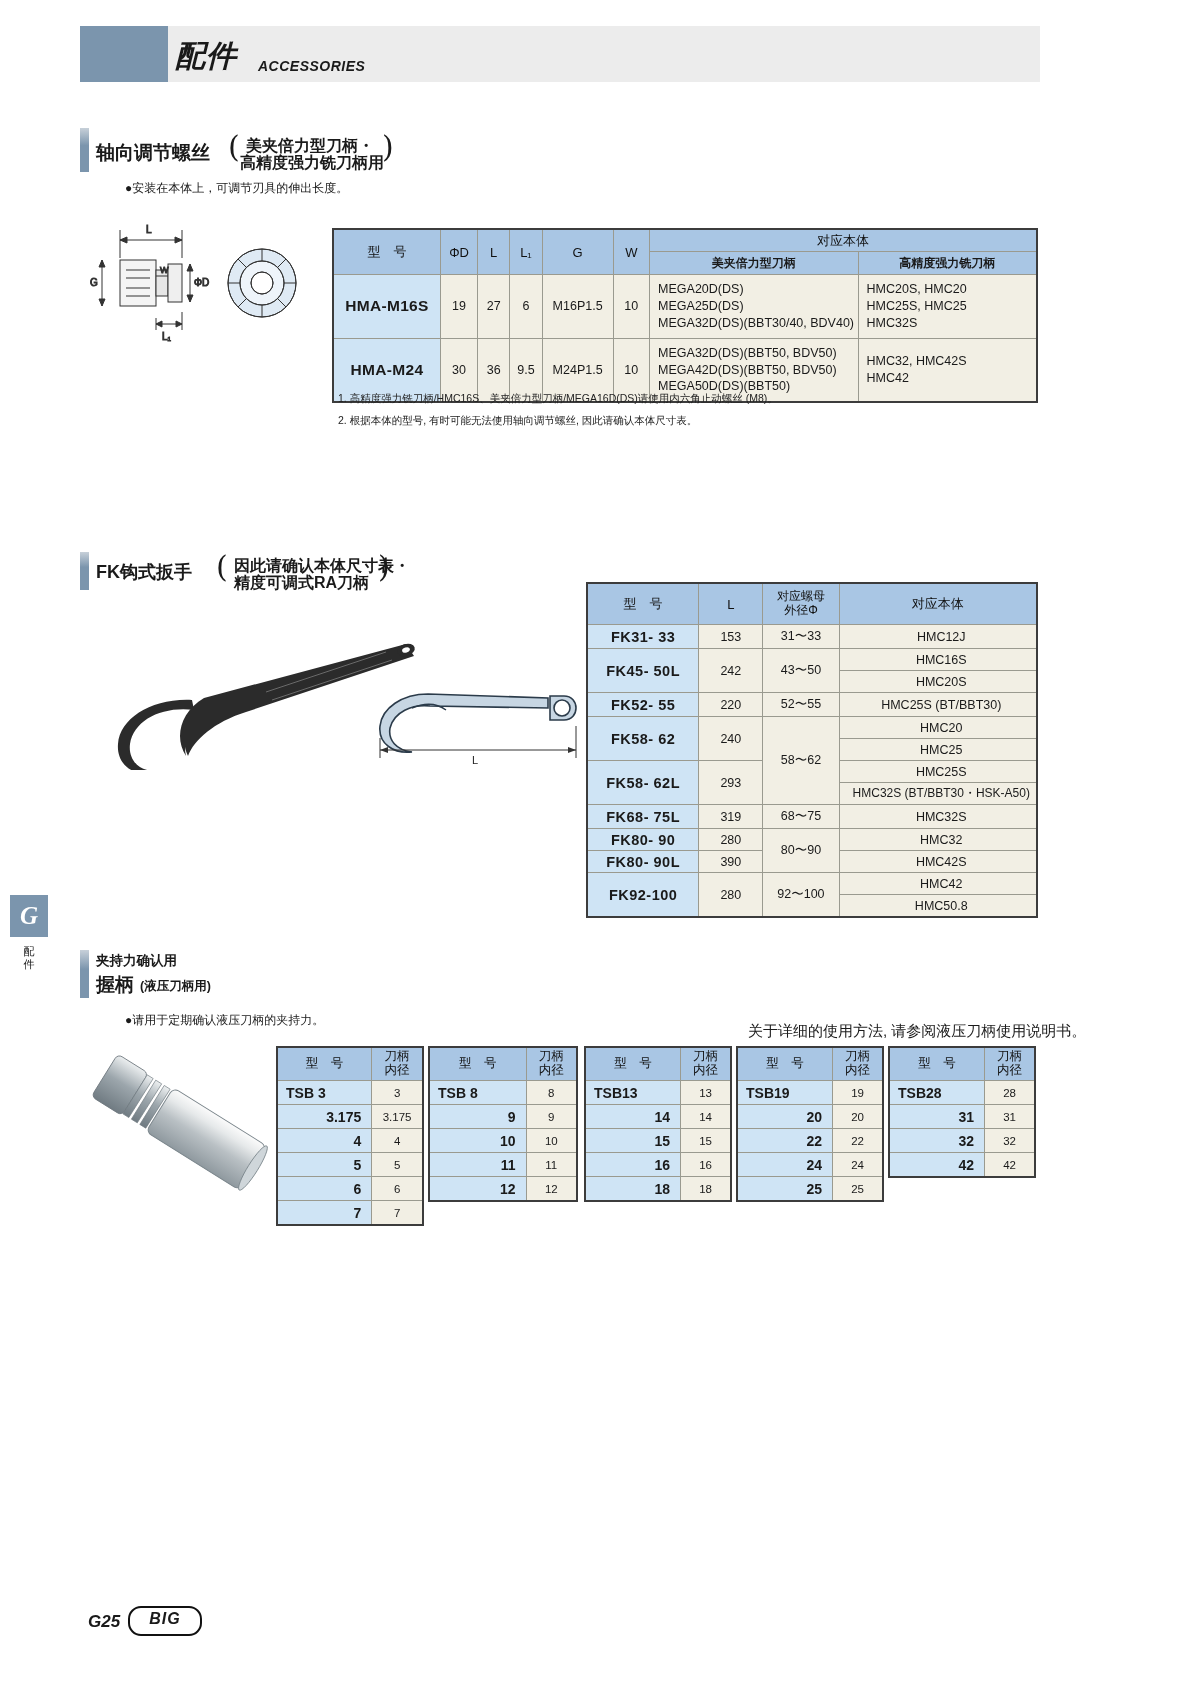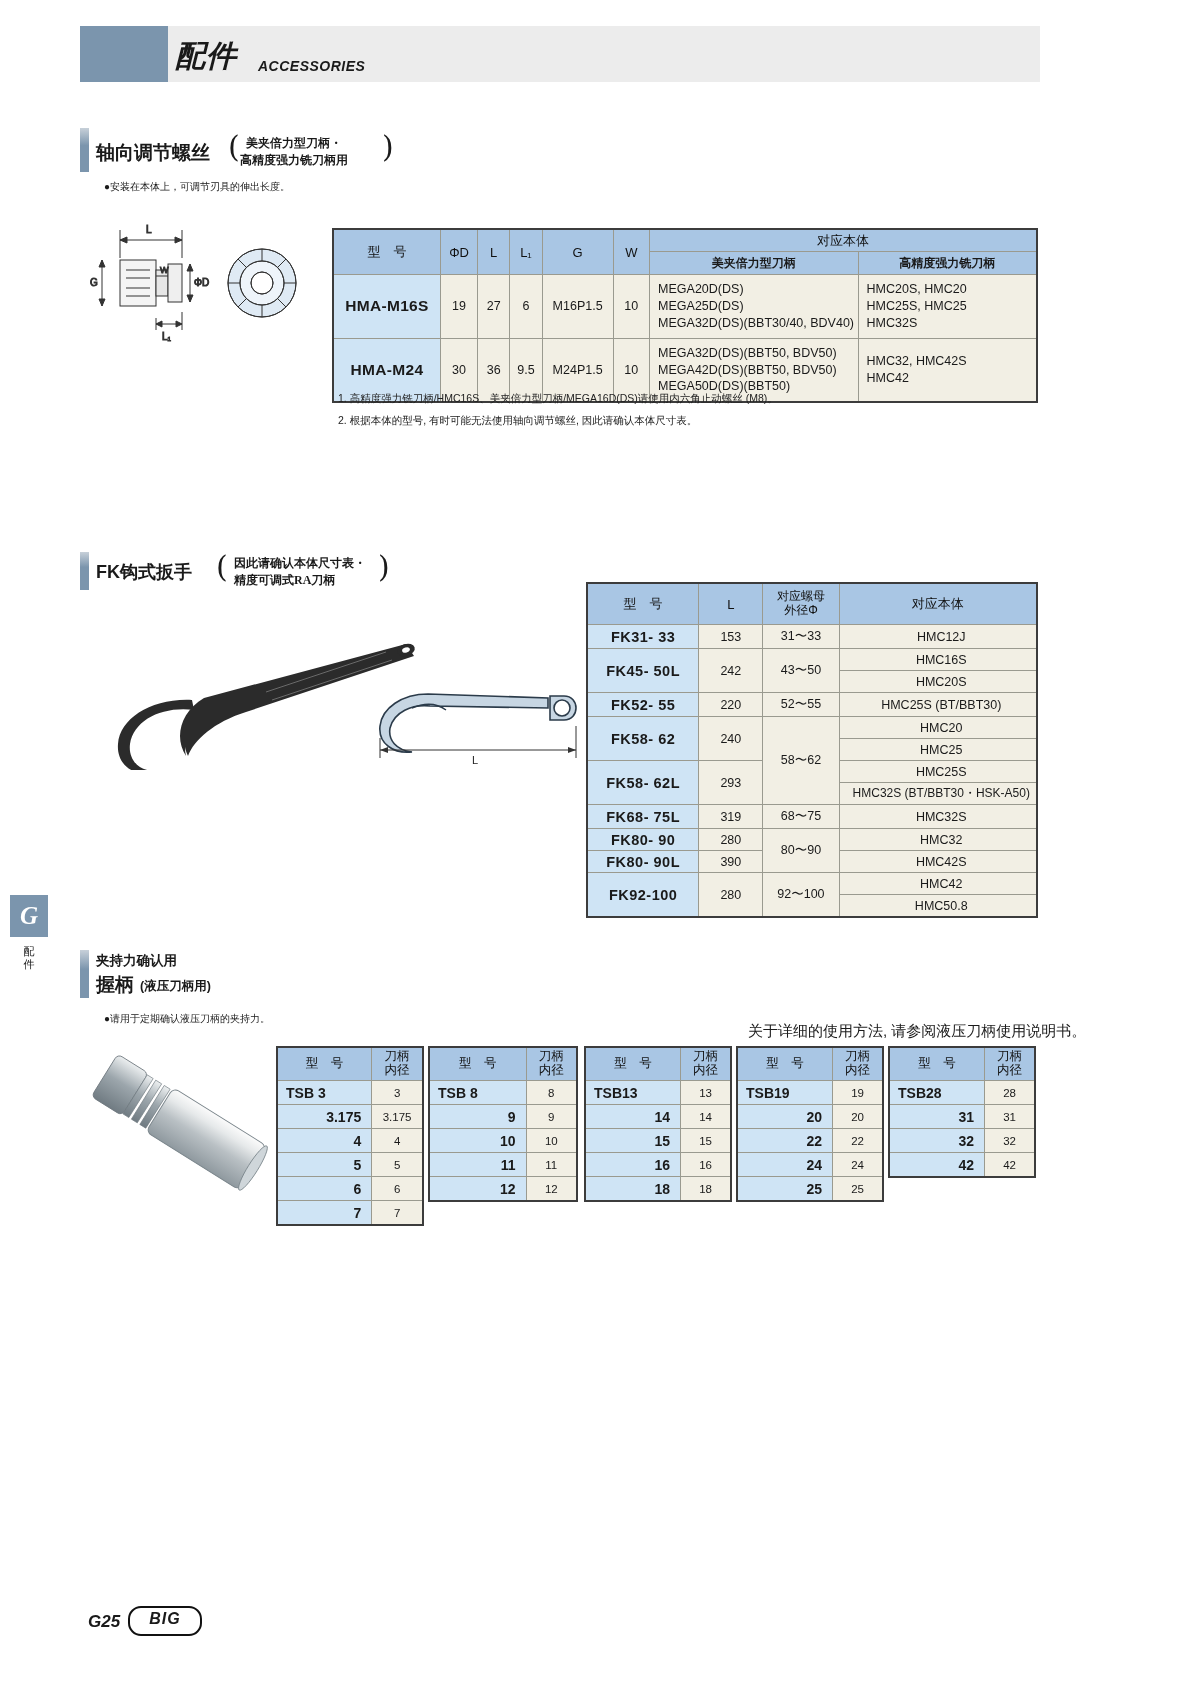--- a/index.html
+++ b/index.html
@@ -15,23 +15,23 @@
 
   
   .hdr{position:absolute;left:80px;top:26px;width:960px;height:56px;background:#ececec;}
   .hdr-tab{position:absolute;left:80px;top:26px;width:88px;height:56px;background:#7b95ad;}
   .hdr-title{position:absolute;left:175px;top:36px;font-size:30px;font-weight:bold;font-style:italic;letter-spacing:1px;}
   .hdr-sub{position:absolute;left:258px;top:58px;font-size:14px;font-weight:bold;font-style:italic;letter-spacing:.5px;}
 
   
   .sec-bar{position:absolute;width:9px;background:linear-gradient(180deg,#c7d0d9 0%, #7b95ad 40%, #7b95ad 100%);}
   .sec-title{position:absolute;font-size:19px;font-weight:bold;white-space:nowrap;}
-  .sec-paren{position:absolute;font-size:12px;font-weight:bold;line-height:1.25;white-space:nowrap;font-family:Liberation Serif, serif;}
+  .sec-paren{position:absolute;font-size:16px;font-weight:bold;line-height:1.25;white-space:nowrap;}
   .paren-l,.paren-r{position:absolute;font-size:30px;font-weight:300;font-family:"DejaVu Serif",serif;}
-  .bullet{position:absolute;font-size:10px;white-space:nowrap;}
+  .bullet{position:absolute;font-size:12px;white-space:nowrap;margin-left:21px;}
 
   
   table{border-collapse:collapse;}
   .tbl{position:absolute;border:2px solid #3c3c3c;background:#f2efe4;}
   .tbl th,.tbl td{border:1px solid #9a9a8f;padding:0;text-align:center;vertical-align:middle;}
   .hd{background:#a9c6e4;font-size:13px;font-weight:normal;color:#111;}
   .hd2{background:#a9c6e4;font-size:12px;}
   .modelcell{background:#cfe4f5;font-weight:bold;font-size:15px;}
   .data{background:#f2efe4;font-size:12.5px;}
   .lft{text-align:left;padding-left:7px !important;}

